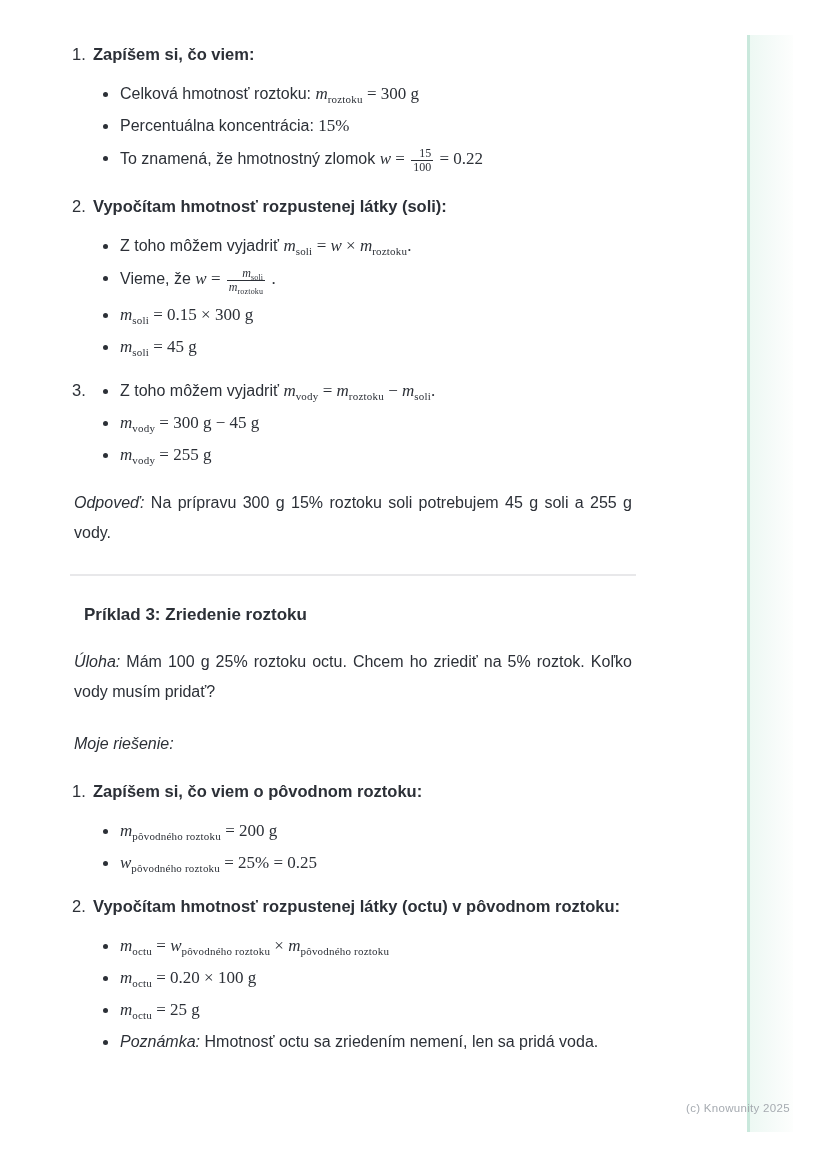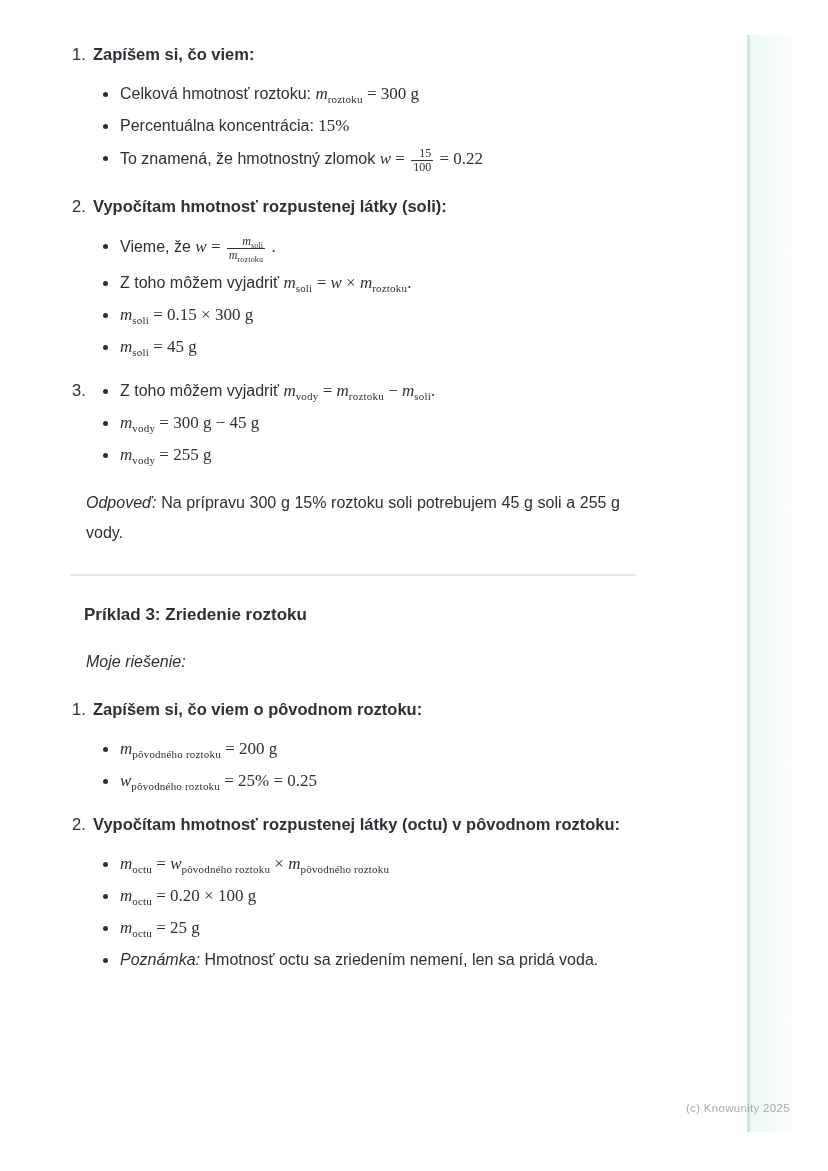--- a/index.html
+++ b/index.html
@@ -65,21 +65,21 @@
     flex: none;
     width: 5px;
     height: 5px;
     border-radius: 50%;
     background: #2c3037;
     margin: 9px 12px 0 33px;
   }
   .bcontent { flex: 1; line-height: 22px; }
 
   .para {
-    margin: 22px 16px 0;
+    margin: 22px 4px 0;
     line-height: 30px;
     text-align: justify;
   }
   .em, em { font-style: italic; }
 
   .hr {
     height: 0;
     border: 0;
     border-top: 2px solid #e8e8ea;
     margin: 26px 0 0;
@@ -135,25 +135,25 @@
         </div>
         <div class="brow">
           <span class="dot"></span>
           <span class="bcontent"><span class="txt">To znamená, že hmotnostný zlomok </span><span class="math"><i class="mv">w</i><span class="mr"> = </span><span class="frac"><span class="fn"><span class="mr">15</span></span><span class="fd"><span class="mr">100</span></span></span><span class="mr"> = 0.22</span></span></span>
         </div>
       </div>
       <div class="step"><span class="num">2.</span><span class="title">Vypočítam hmotnosť rozpustenej látky (soli):</span></div>
       <div class="bullets">
         <div class="brow">
           <span class="dot"></span>
+          <span class="bcontent"><span class="txt">Z toho môžem vyjadriť </span><span class="math"><i class="mv">m</i><sub class="ms">soli</sub><span class="mr"> = </span><i class="mv">w</i><span class="mr"> × </span><i class="mv">m</i><sub class="ms">roztoku</sub><span class="mr">.</span></span></span>
+        </div>
+        <div class="brow">
+          <span class="dot"></span>
           <span class="bcontent"><span class="txt">Vieme, že </span><span class="math"><i class="mv">w</i><span class="mr"> = </span><span class="frac"><span class="fn"><i class="mv">m</i><sub class="ms">soli</sub></span><span class="fd"><i class="mv">m</i><sub class="ms">roztoku</sub></span></span><span class="mr"> .</span></span></span>
-        </div>
-        <div class="brow">
-          <span class="dot"></span>
-          <span class="bcontent"><span class="txt">Z toho môžem vyjadriť </span><span class="math"><i class="mv">m</i><sub class="ms">soli</sub><span class="mr"> = </span><i class="mv">w</i><span class="mr"> × </span><i class="mv">m</i><sub class="ms">roztoku</sub><span class="mr">.</span></span></span>
         </div>
         <div class="brow">
           <span class="dot"></span>
           <span class="bcontent"><span class="math"><i class="mv">m</i><sub class="ms">soli</sub><span class="mr"> = 0.15 × 300 g</span></span></span>
         </div>
         <div class="brow">
           <span class="dot"></span>
           <span class="bcontent"><span class="math"><i class="mv">m</i><sub class="ms">soli</sub><span class="mr"> = 45 g</span></span></span>
         </div>
       </div>
@@ -168,20 +168,21 @@
           <span class="bcontent"><span class="math"><i class="mv">m</i><sub class="ms">vody</sub><span class="mr"> = 300 g − 45 g</span></span></span>
         </div>
         <div class="brow">
           <span class="dot"></span>
           <span class="bcontent"><span class="math"><i class="mv">m</i><sub class="ms">vody</sub><span class="mr"> = 255 g</span></span></span>
         </div>
       </div>
       <p class="para"><em class="em">Odpoveď:</em><span class="txt"> Na prípravu 300 g 15% roztoku soli potrebujem 45 g soli a 255 g vody.</span></p>
       <div class="hr"></div>
       <div class="h3">Príklad 3: Zriedenie roztoku</div>
+      <p class="para"><em class="em">Úloha:</em><span class="txt"> Mám 100 g 25% roztoku octu. Chcem ho zriediť na 5% roztok. Koľko vody musím pridať?</span></p>
       <p class="para"><em class="em">Moje riešenie:</em></p>
       <div class="step"><span class="num">1.</span><span class="title">Zapíšem si, čo viem o pôvodnom roztoku:</span></div>
       <div class="bullets">
         <div class="brow">
           <span class="dot"></span>
           <span class="bcontent"><span class="math"><i class="mv">m</i><sub class="ms">pôvodného roztoku</sub><span class="mr"> = 200 g</span></span></span>
         </div>
         <div class="brow">
           <span class="dot"></span>
           <span class="bcontent"><span class="math"><i class="mv">w</i><sub class="ms">pôvodného roztoku</sub><span class="mr"> = 25% = 0.25</span></span></span>

